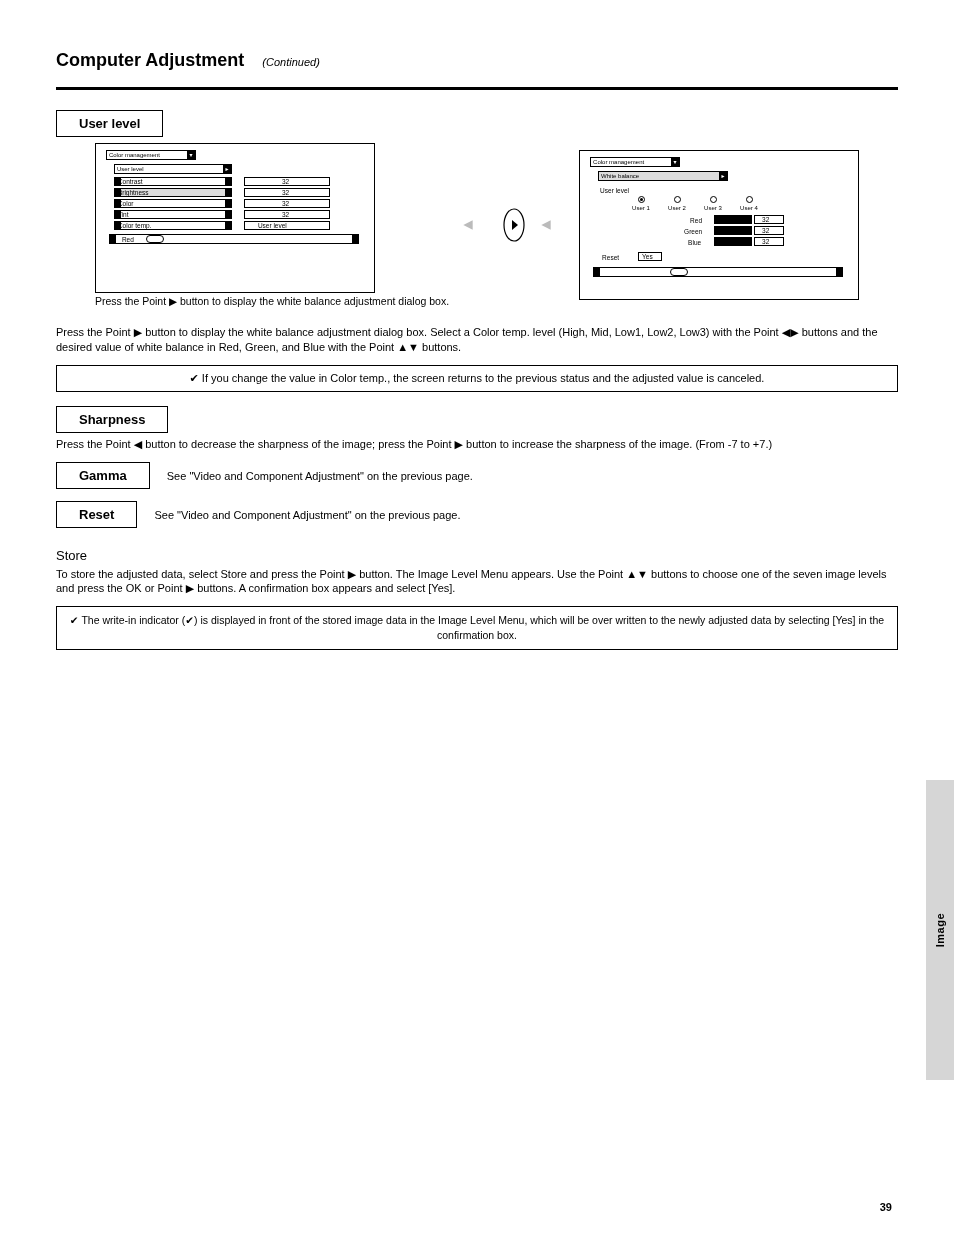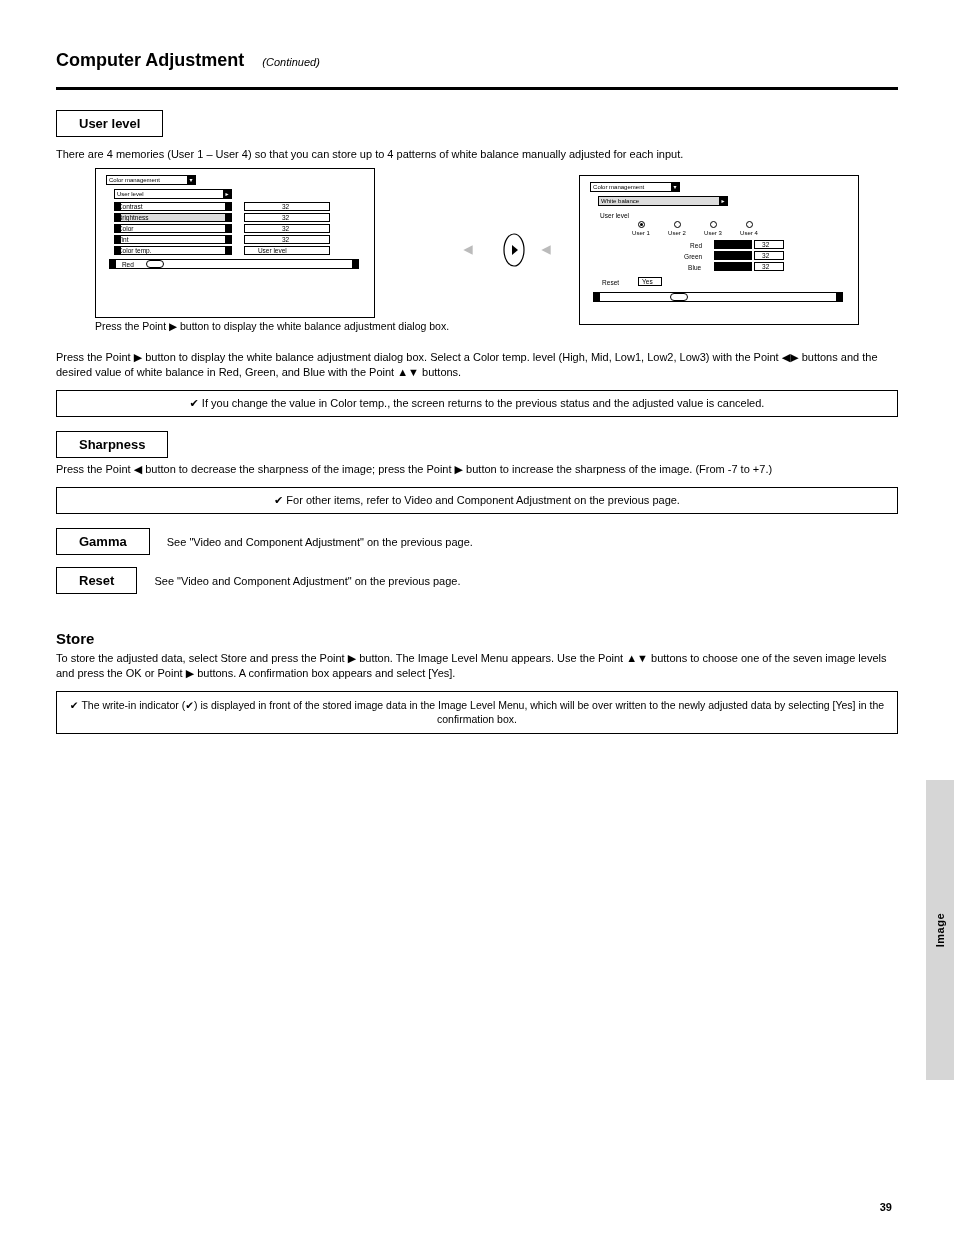--- a/index.html
+++ b/index.html
@@ -114,21 +114,20 @@
 <body>
 
 <div class="page">
   <div class="header-row">
     <span class="header-title">Computer Adjustment</span>
     <span class="header-sub">(Continued)</span>
   </div>
   <hr class="thick">
 
   <div class="section-box">User level</div>
-  <p class="intro">There are 4 memories (User 1 – User 4) so that you can store up to 4 patterns of white balance manually adjusted for each input.</p>
 
   <div class="diagram-row">
 
     <div>
       <div class="diagram-panel">
         <div class="dp-drop" style="left:10px; top:6px; width:90px; height:10px;">
           <span>Color management</span>
           <span class="arrowbtn">▾</span>
         </div>
         <div class="dp-drop" style="left:18px; top:20px; width:118px; height:10px;">
@@ -249,29 +248,28 @@
 
   <div class="after-diagram">
     <p>Press the Point ▶ button to display the white balance adjustment dialog box. Select a Color temp. level (High, Mid, Low1, Low2, Low3) with the Point ◀▶ buttons and the desired value of white balance in Red, Green, and Blue with the Point ▲▼ buttons.</p>
   </div>
 
   <div class="wide-note">✔ If you change the value in Color temp., the screen returns to the previous status and the adjusted value is canceled.</div>
 
   <div class="section-box">Sharpness</div>
   <p class="sub-after">Press the Point ◀ button to decrease the sharpness of the image; press the Point ▶ button to increase the sharpness of the image. (From -7 to +7.)</p>
 
-  <div class="wide-note">✔ For other items, refer to Video and Component Adjustment on the previous page.</div>
 
   <div class="section-box">Gamma</div>
   <p class="sub-after" style="display:inline; margin-left:14px;">See "Video and Component Adjustment" on the previous page.</p>
   <br><br>
   <div class="section-box">Reset</div>
   <p class="sub-after" style="display:inline; margin-left:14px;">See "Video and Component Adjustment" on the previous page.</p>
 
-  <p style="margin-top:36px; font-weight:bold; font-size:15px;">Store</p>
+  <p style="margin-top:20px; font-weight:normal; font-size:13px;">Store</p>
   <p class="sub-after">To store the adjusted data, select Store and press the Point ▶ button. The Image Level Menu appears. Use the Point ▲▼ buttons to choose one of the seven image levels and press the OK or Point ▶ buttons. A confirmation box appears and select [Yes].</p>
 
   <div class="wide-note two">
     <div>✔ The write-in indicator (✔) is displayed in front of the stored image data in the Image Level Menu, which will be over written to the newly adjusted data by selecting [Yes] in the confirmation box.</div>
   </div>
 </div>
 
 <div class="tabside">
   <span>Image</span>
 </div>

